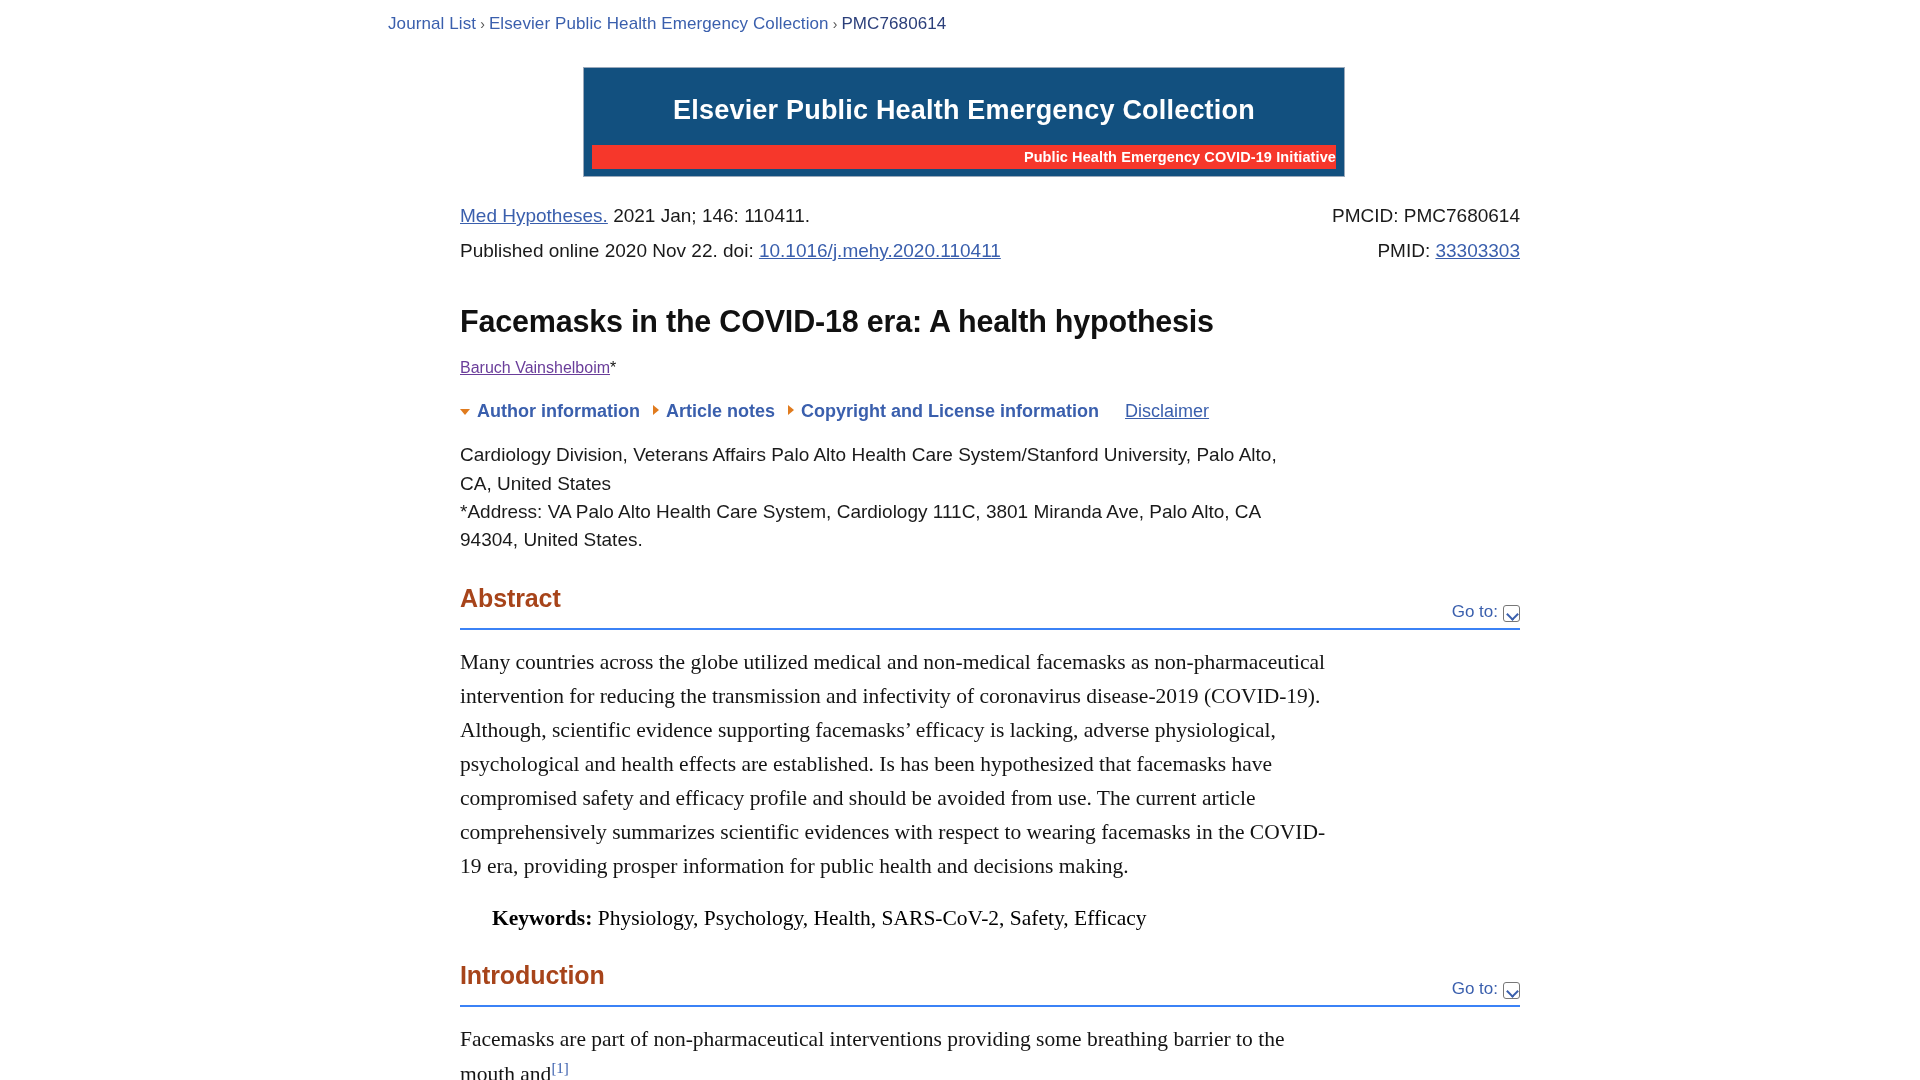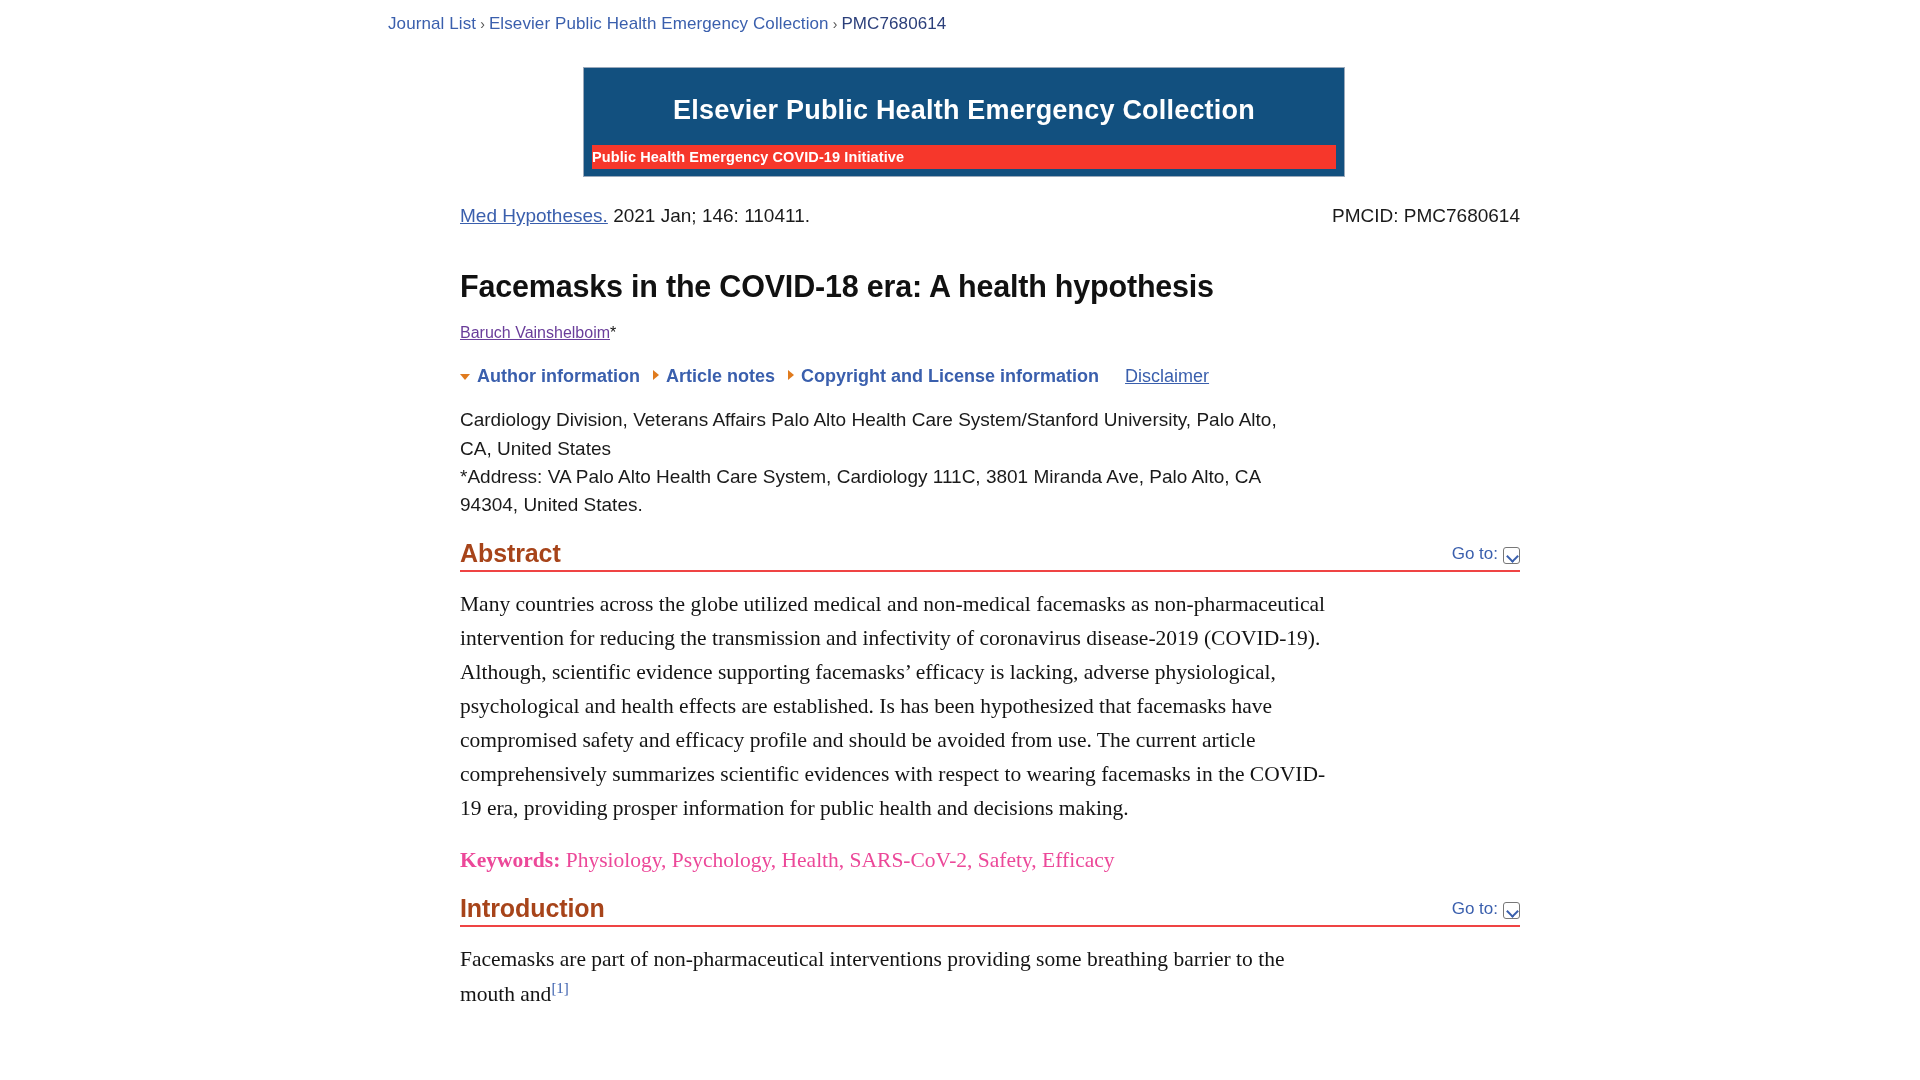--- a/index.html
+++ b/index.html
@@ -69,21 +69,21 @@
   }
   .banner-strip {
     position: absolute;
     left: 8px;
     right: 8px;
     bottom: 7px;
     height: 24px;
     background: #f6372b;
     display: flex;
     align-items: center;
-    justify-content: flex-start;
+    justify-content: flex-end;
   }
   .banner-strip span {
     color: #ffffff;
     font-size: 14.5px;
     font-weight: bold;
     letter-spacing: 0.1px;
   }
 
   
   .content {
@@ -165,24 +165,24 @@
     margin-top: 19px;
     font-size: 19px;
     line-height: 1.48;
     color: #1a1a1a;
     max-width: 845px;
   }
   .affil .addr { display: block; }
 
   
   .section-head {
-    margin-top: 20px;
-    position: relative;
-    border-bottom: 2px solid #ef4444;
-    padding-bottom: 2px;
+    margin-top: 30px;
+    position: relative;
+    border-bottom: 2px solid #3b82f6;
+    padding-bottom: 15px;
   }
   .section-head .h {
     font-size: 25px;
     font-weight: bold;
     color: #a7441a;
     letter-spacing: -0.1px;
   }
   .goto {
     position: absolute;
     right: 0;
@@ -221,21 +221,22 @@
     font-size: 21.5px;
     line-height: 1.58;
     color: #141414;
     max-width: 870px;
     text-align: left;
   }
   .keywords {
     margin-top: 22px;
     font-family: "Liberation Serif", serif;
     font-size: 21.5px;
-    color: #ec4899;
+    color: #000000;
+    margin-left: 32px;
   }
   .keywords b { font-weight: bold; }
 
   .intro-para {
     margin-top: 16px;
     font-family: "Liberation Serif", serif;
     font-size: 21.5px;
     line-height: 1.58;
     color: #141414;
     max-width: 880px;
@@ -264,20 +265,24 @@
     </div>
   </div>
 
   <div class="content">
 
     <div class="cite-row">
       <div class="cite-left"><a class="lnk" href="#">Med Hypotheses.</a><span> 2021 Jan; 146: 110411.</span></div>
       <div class="cite-right">PMCID: PMC7680614</div>
     </div>
 
+    <div class="cite-row">
+      <div class="cite-left"><span>Published online 2020 Nov 22. doi: </span><a class="lnk" href="#">10.1016/j.mehy.2020.110411</a></div>
+      <div class="cite-right"><span>PMID: </span><a class="lnk" href="#">33303303</a></div>
+    </div>
 
     <h1 class="article-title">Facemasks in the COVID-18 era: A health hypothesis</h1>
 
     <div class="author-line"><a class="lnk visited" href="#">Baruch Vainshelboim</a><span class="star">*</span></div>
 
     <div class="meta-links">
       <span class="tri-down"></span>
         <a class="ml" href="#">Author information</a>
       <span class="tri-right"></span>
         <a class="ml" href="#">Article notes</a>

